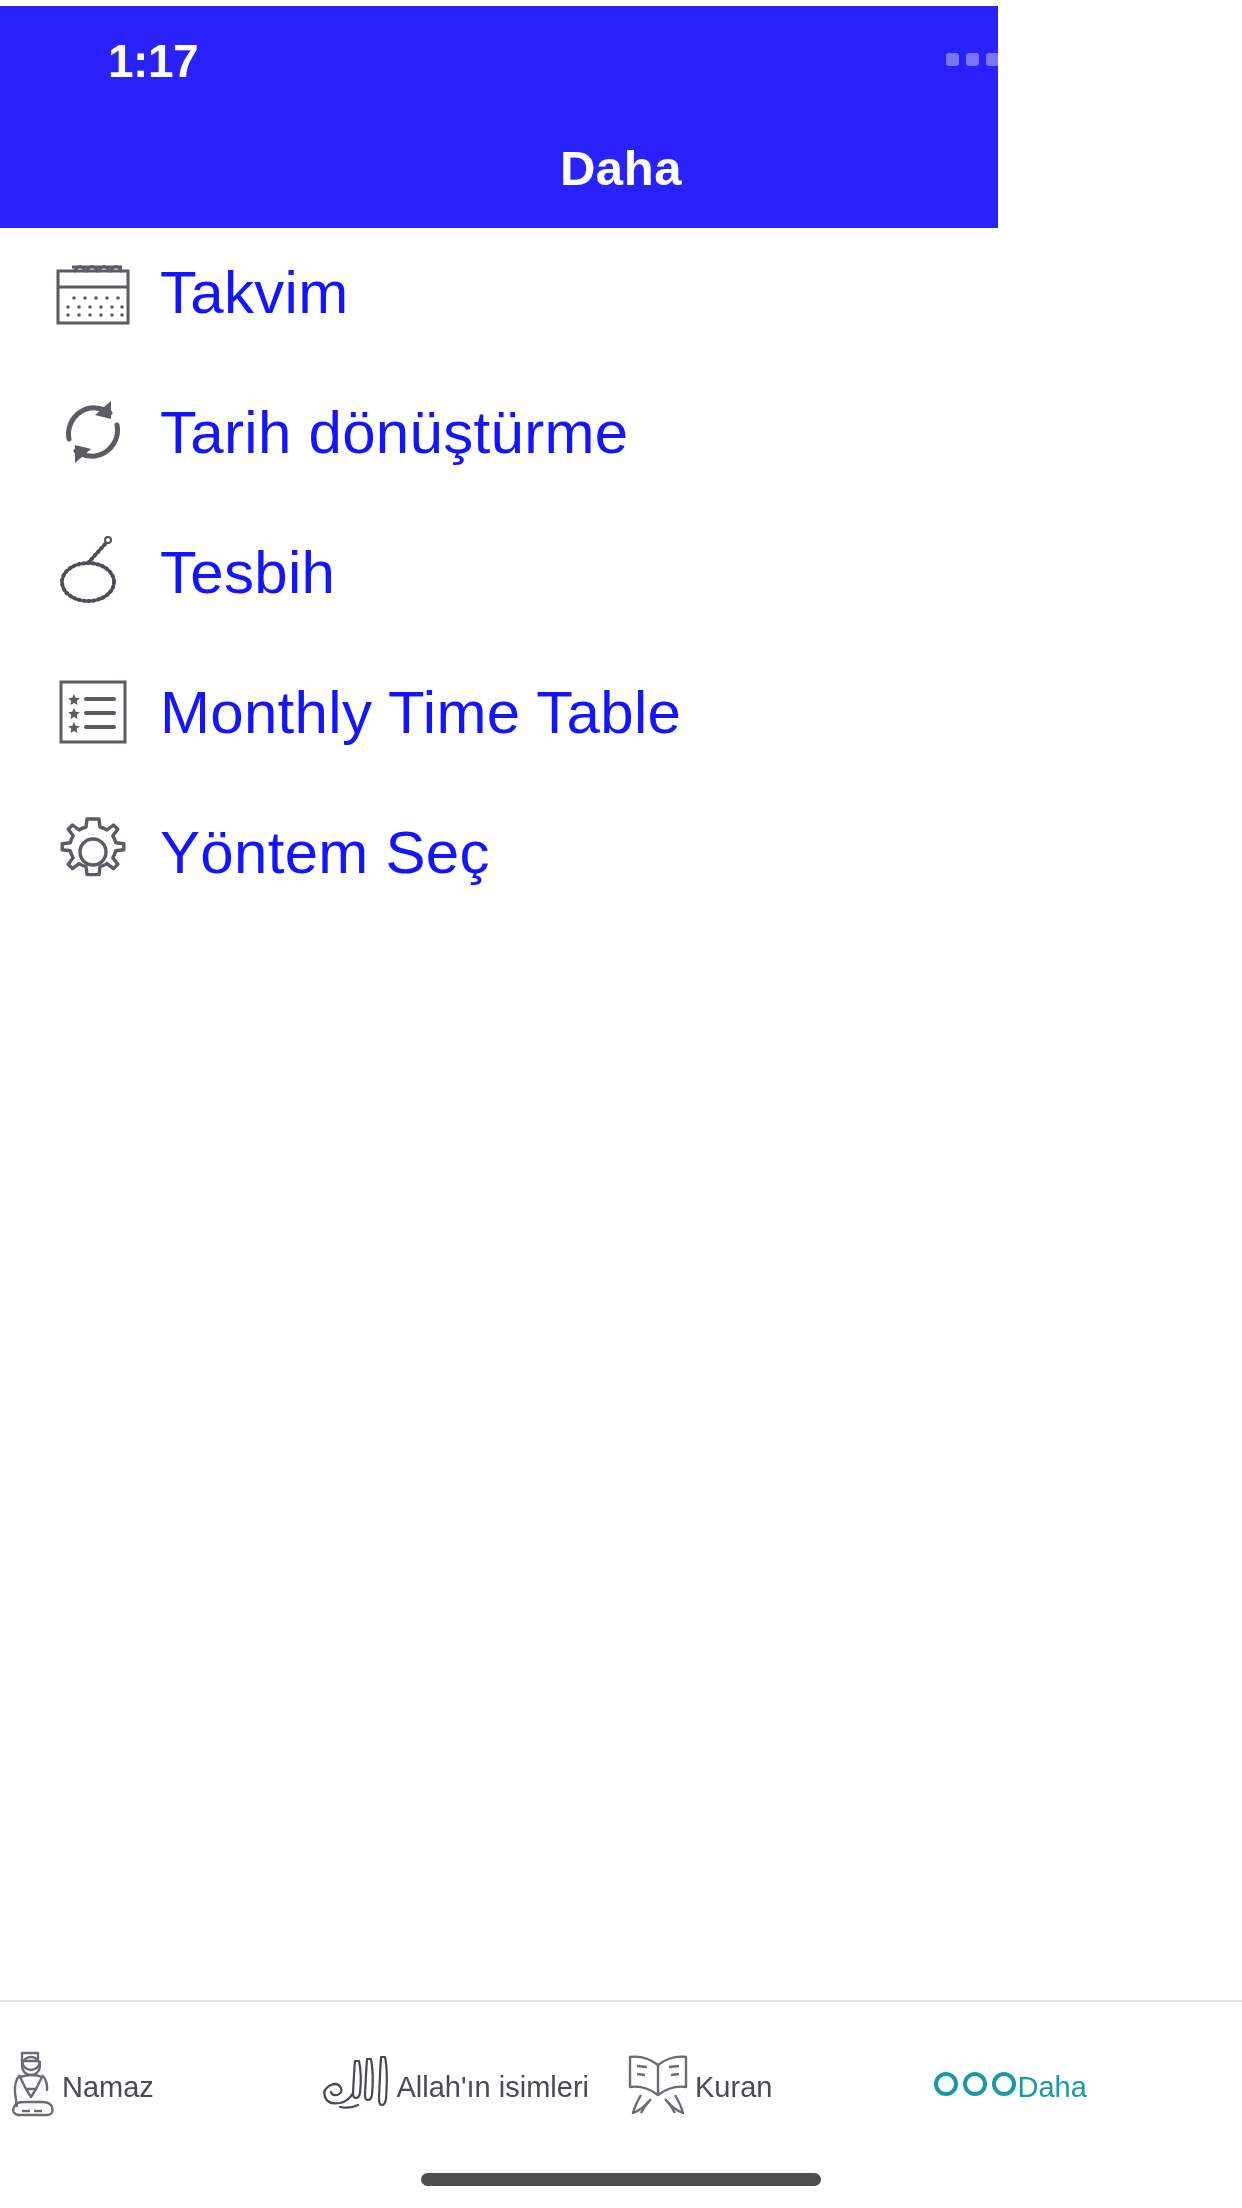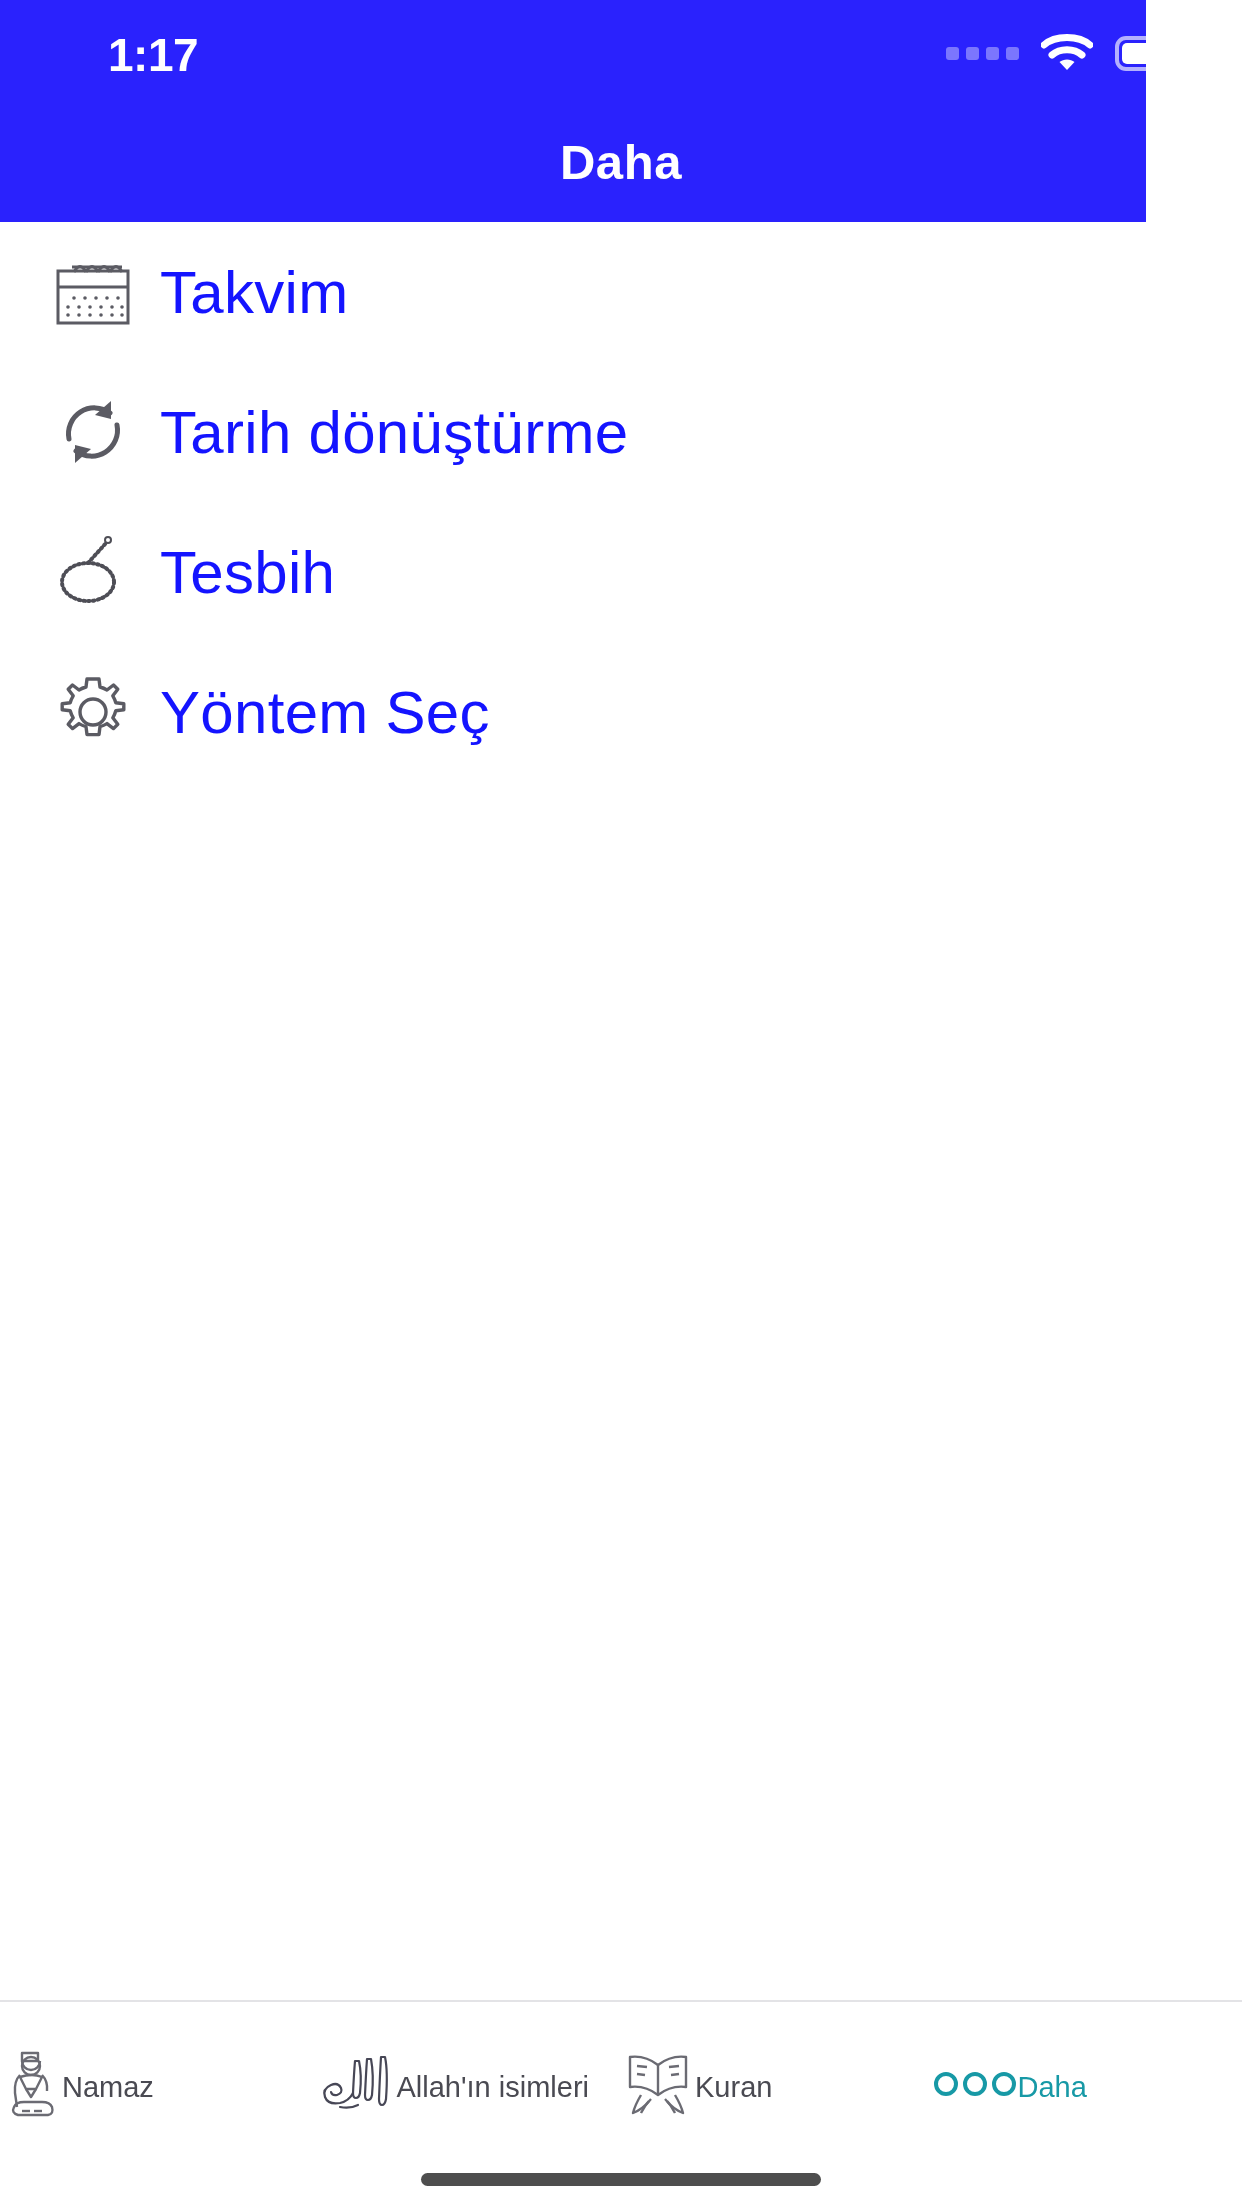--- a/index.html
+++ b/index.html
@@ -6,21 +6,21 @@
   html, body {
     width:1242px; height:2208px;
     background:#ffffff;
     font-family:"Liberation Sans", sans-serif;
     overflow:hidden;
   }
   #app { position:relative; width:1242px; height:2208px; background:#fff; }
 
   
   .header {
-    position:absolute; top:0; left:0; width:1146px; height:222px;
+    position:absolute; top:6px; left:0; width:998px; height:222px;
     background:#2a22fd;
   }
   .statusbar {
     position:absolute; top:0; left:0; width:1242px; height:96px;
   }
   .status-time {
     position:absolute; left:108px; top:28px;
     color:#ffffff; font-size:46px; font-weight:700;
     letter-spacing:-0.5px;
   }
@@ -191,20 +191,38 @@
       <div class="icon-wrap">
         <svg width="76" height="76" viewBox="0 0 76 76">
           <ellipse cx="33" cy="48" rx="26" ry="19" fill="none" stroke="#4e4e56" stroke-width="4" stroke-dasharray="1.6 3.2" stroke-linecap="round"></ellipse>
           <path d="M33 29 L52 8" fill="none" stroke="#4e4e56" stroke-width="4" stroke-dasharray="1.6 3.2" stroke-linecap="round"></path>
           <circle cx="53" cy="6" r="3" fill="none" stroke="#4e4e56" stroke-width="2"></circle>
         </svg>
       </div>
       <div class="row-label">Tesbih</div>
     </div>
 
+    <div class="row">
+      <div class="icon-wrap">
+        <svg width="74" height="74" viewBox="0 0 74 74">
+          <rect x="5" y="7" width="64" height="60" fill="none" stroke="#5b5b63" stroke-width="3"></rect>
+          <g stroke="#5b5b63" stroke-width="4" stroke-linecap="round">
+            <line x1="30" y1="24" x2="58" y2="24"></line>
+            <line x1="30" y1="38" x2="58" y2="38"></line>
+            <line x1="30" y1="52" x2="58" y2="52"></line>
+          </g>
+          <g fill="#5b5b63">
+            <path d="M18 19 l1.7 3.8 4.1 .4 -3.1 2.8 .9 4.1 -3.6 -2.2 -3.6 2.2 .9 -4.1 -3.1 -2.8 4.1 -.4 Z"></path>
+            <path d="M18 33 l1.7 3.8 4.1 .4 -3.1 2.8 .9 4.1 -3.6 -2.2 -3.6 2.2 .9 -4.1 -3.1 -2.8 4.1 -.4 Z"></path>
+            <path d="M18 47 l1.7 3.8 4.1 .4 -3.1 2.8 .9 4.1 -3.6 -2.2 -3.6 2.2 .9 -4.1 -3.1 -2.8 4.1 -.4 Z"></path>
+          </g>
+        </svg>
+      </div>
+      <div class="row-label">Monthly Time Table</div>
+    </div>
 
     <div class="row">
       <div class="icon-wrap">
         <svg width="78" height="78" viewBox="0 0 78 78">
           <path d="M39 6 l6 0 1 8 a26 26 0 0 1 7 3 l6.5 -5 4.3 4.3 -5 6.5 a26 26 0 0 1 3 7 l8 1 0 6 -8 1 a26 26 0 0 1 -3 7 l5 6.5 -4.3 4.3 -6.5 -5 a26 26 0 0 1 -7 3 l-1 8 -6 0 -6 0 -1 -8 a26 26 0 0 1 -7 -3 l-6.5 5 -4.3 -4.3 5 -6.5 a26 26 0 0 1 -3 -7 l-8 -1 0 -6 8 -1 a26 26 0 0 1 3 -7 l-5 -6.5 4.3 -4.3 6.5 5 a26 26 0 0 1 7 -3 l1 -8 Z" fill="none" stroke="#5b5b63" stroke-width="3.4" stroke-linejoin="round"></path>
           <circle cx="39" cy="39" r="13" fill="none" stroke="#5b5b63" stroke-width="3.4"></circle>
         </svg>
       </div>
       <div class="row-label">Yöntem Seç</div>
     </div>

